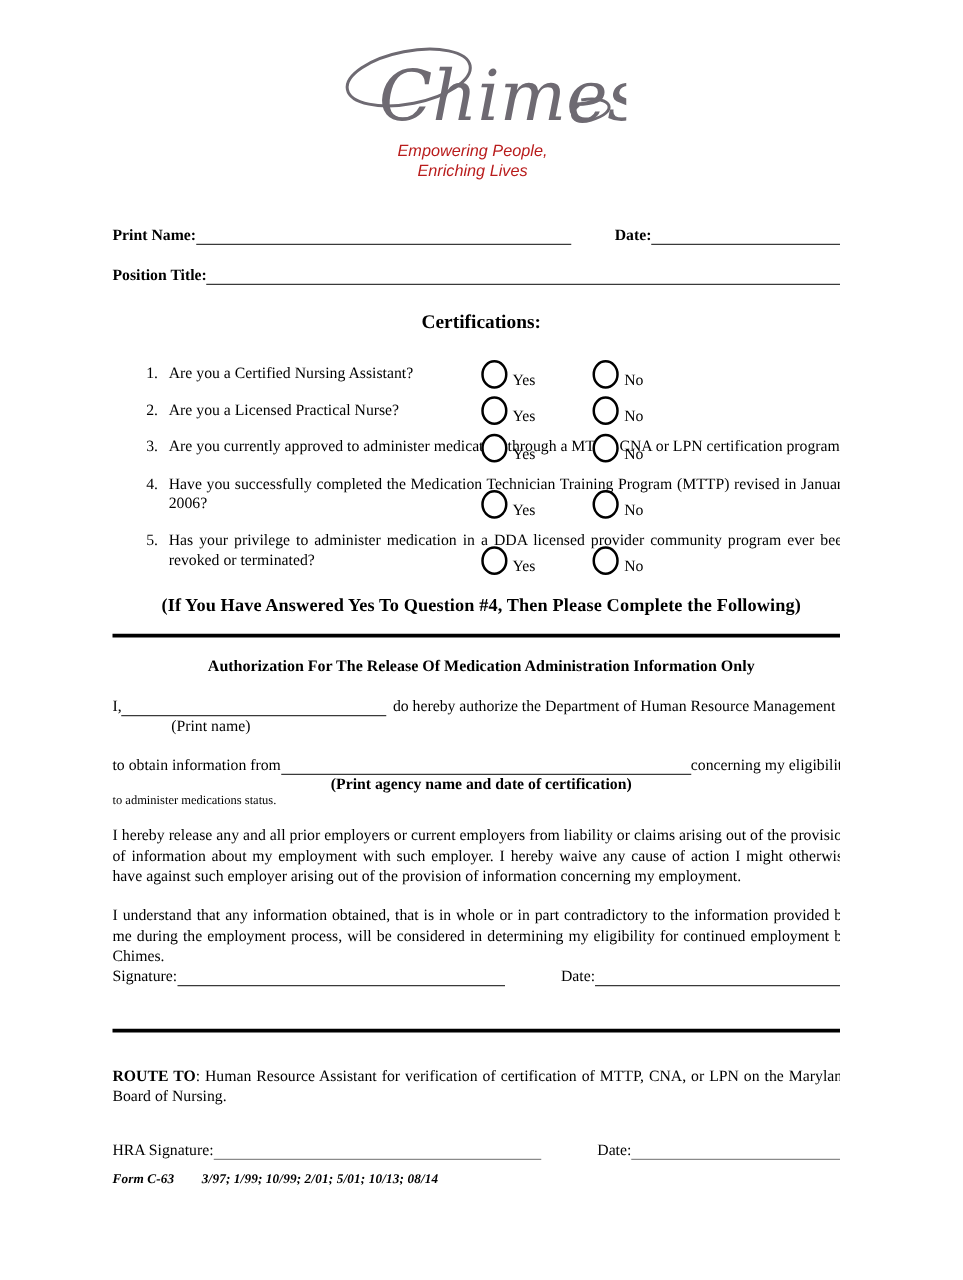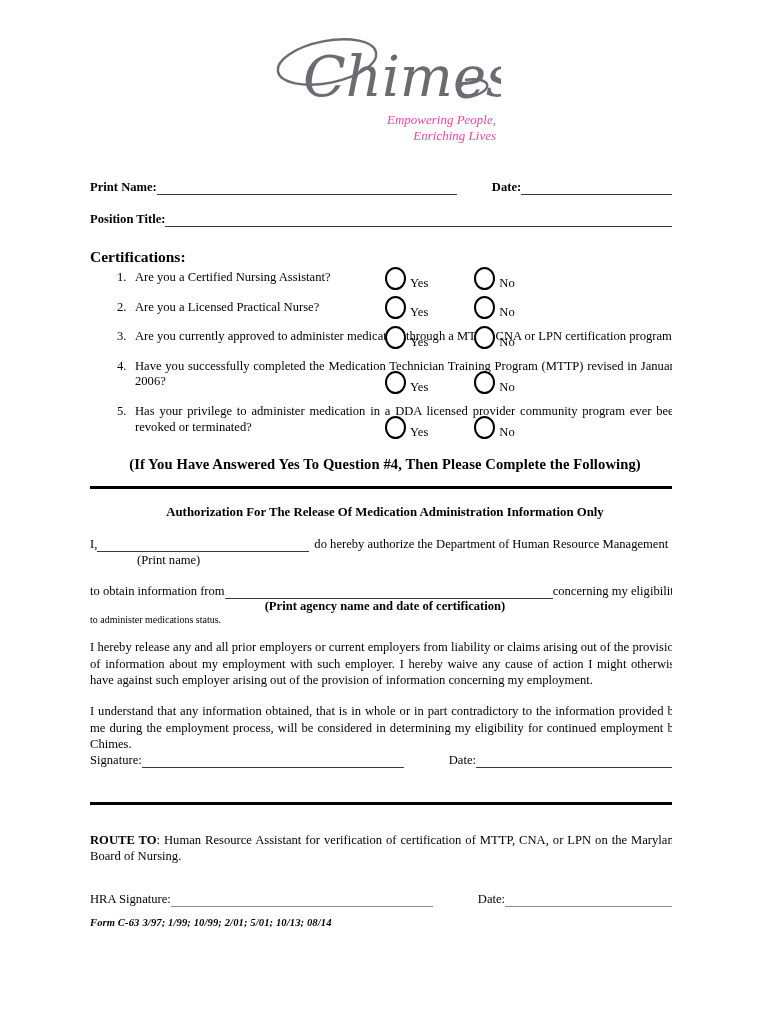--- a/index.html
+++ b/index.html
@@ -5,40 +5,40 @@
   html,body{margin:0;padding:0;background:#fff;}
   .page{
     width:672px;height:1024px;position:relative;overflow:hidden;background:#fff;
     font-family:"Liberation Serif",serif;color:#000;
   }
   .content{position:absolute;left:90px;top:0;width:590px;}
 
   
   .logo-wrap{padding-top:22px;text-align:center;}
   .logo-svg{display:inline-block;}
-  .tagline{width:236px;margin:-10px auto 0;text-align:right;padding-right:14px;
-    font-style:italic;font-size:13px;line-height:16px;color:#ec4899;
-    font-family:Liberation Serif, serif;}
+  .tagline{width:236px;margin:-10px auto 0;text-align:center;padding-right:14px;
+    font-style:italic;font-size:13px;line-height:16px;color:#b91c1c;
+    font-family:Liberation Sans, sans-serif;}
   .tagline .t2{padding-right:0px;}
 
   
   .frow{display:flex;align-items:flex-end;font-size:12.6px;line-height:15px;}
   .lbl{font-weight:bold;white-space:nowrap;text-align:right;}
   .lbl-reg{white-space:nowrap;}
   .blank{border-bottom:1px solid #3a3a3a;height:13px;}
   .blank.lt{border-bottom-color:#8a8a8a;}
   .grow{flex:1;}
   .sp35{width:35px;}
   .sp45{width:45px;}
 
   .fields{margin-top:36px;}
   .row-position{margin-top:17px;}
 
   
-  .cert-heading{font-size:15.5px;font-weight:bold;margin:21px 0 4px;}
+  .cert-heading{font-size:15.5px;font-weight:bold;margin:21px 0 24px;text-align:center;}
   .question{position:relative;padding-left:45px;margin-bottom:14px;
     font-size:12.6px;line-height:15.6px;}
   .question .q-num{position:absolute;left:27px;top:0;}
   .question .q-text{display:block;}
   .q-justify .q-text{text-align:justify;}
   .opts{position:absolute;left:295px;bottom:-4px;display:flex;align-items:flex-end;white-space:nowrap;}
   .opt{display:flex;align-items:flex-end;justify-content:space-between;}
   .opt-no{margin-left:46px;}
   .circle{width:17px;height:19px;border:2px solid #000;border-radius:50%;display:inline-block;background:#fff;}
   .opt-label{margin-left:4px;font-size:12.6px;line-height:14px;}
@@ -57,21 +57,21 @@
   .line3{font-size:10px;margin-top:0;}
   .para{font-size:12.6px;line-height:16.6px;text-align:justify;margin:14px 0 0;}
   .sig-row{}
   .blank-sig{width:262px;}
   .rule2{margin-top:34px;}
 
   
   .route{font-size:12.6px;line-height:16.5px;text-align:justify;margin-top:27px;}
   .hra-row{margin-top:27px;}
   .footer{font-size:10.6px;font-style:italic;font-weight:bold;margin-top:10px;letter-spacing:.1px;}
-  .footer .rev{margin-left:3px;}
+  .footer .rev{margin-left:22px;}
 </style>
 </head>
 <body>
 
 <div class="page">
   <div class="content">
 
     <div class="logo-wrap">
       <svg class="logo-svg" width="232" height="96" viewBox="0 0 232 96">
         <g fill="none" stroke="#6e6a72" stroke-width="2.4">

